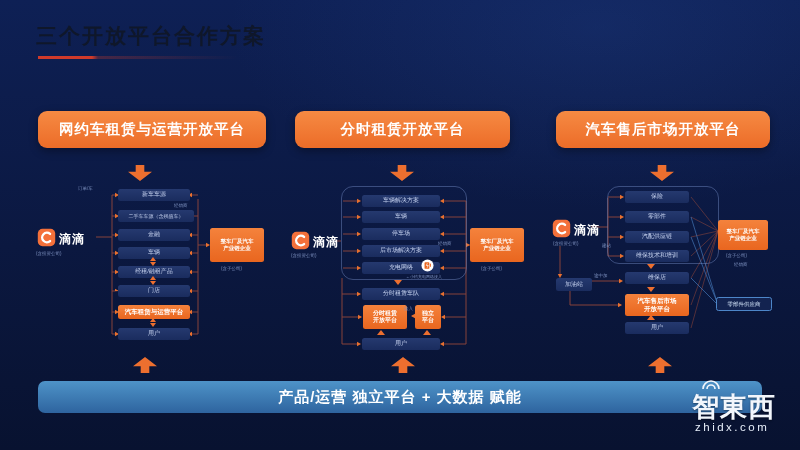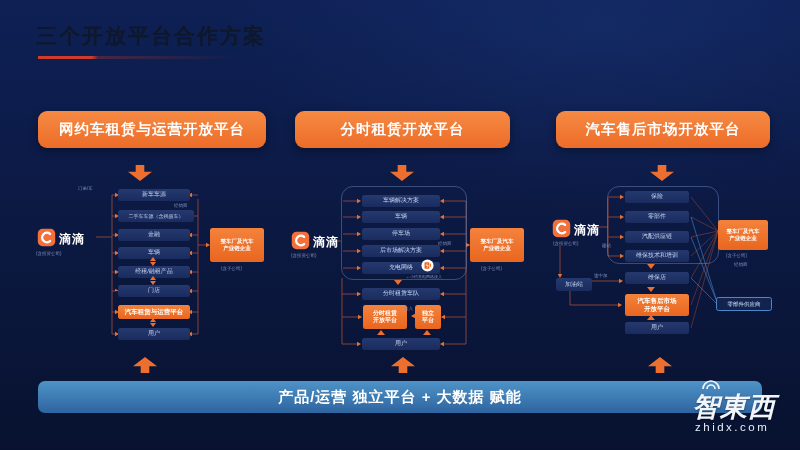--- a/index.html
+++ b/index.html
@@ -32,21 +32,21 @@
   .tri-d{border-left:4px solid transparent;border-right:4px solid transparent;border-top:5.5px solid #ed6f2f;}
   .tri-u{border-left:4px solid transparent;border-right:4px solid transparent;border-bottom:5.5px solid #ed6f2f;}
   .updown{display:flex;flex-direction:column;align-items:center;gap:1px;z-index:3;}
   .updown i{display:block;width:0;height:0;border-left:3.5px solid transparent;border-right:3.5px solid transparent;}
   .updown .u{border-bottom:4px solid #ed6f2f;}
   .updown .d{border-top:4px solid #ed6f2f;}
   .banner{left:38px;top:381px;width:724px;height:32px;border-radius:7px;z-index:2;
        background:linear-gradient(180deg,#4e93c8,#2e649f);
        display:flex;align-items:center;justify-content:center;
        font-size:15px;font-weight:bold;letter-spacing:1px;color:#fff;}
-  .wm-logo{font-size:27px;font-weight:bold;color:#f2f6fc;letter-spacing:1px;z-index:4;text-shadow:0 1px 2px rgba(0,0,0,.4);font-style:italic;}
+  .wm-logo{font-size:27px;font-weight:bold;color:#f2f6fc;letter-spacing:1px;z-index:4;text-shadow:0 1px 2px rgba(0,0,0,.4);}
   .wm-site{font-size:11.5px;letter-spacing:2.5px;color:#e6eef9;z-index:4;}
   svg.overlay{position:absolute;left:0;top:0;z-index:1;pointer-events:none;}
   .supplier{background:#132350;border:1px solid #4d86c9;border-radius:2.5px;color:#cfe0f5;
        font-size:5.5px;display:flex;align-items:center;justify-content:center;z-index:2;}
 </style>
 </head>
 <body>
 
 <div>
 

